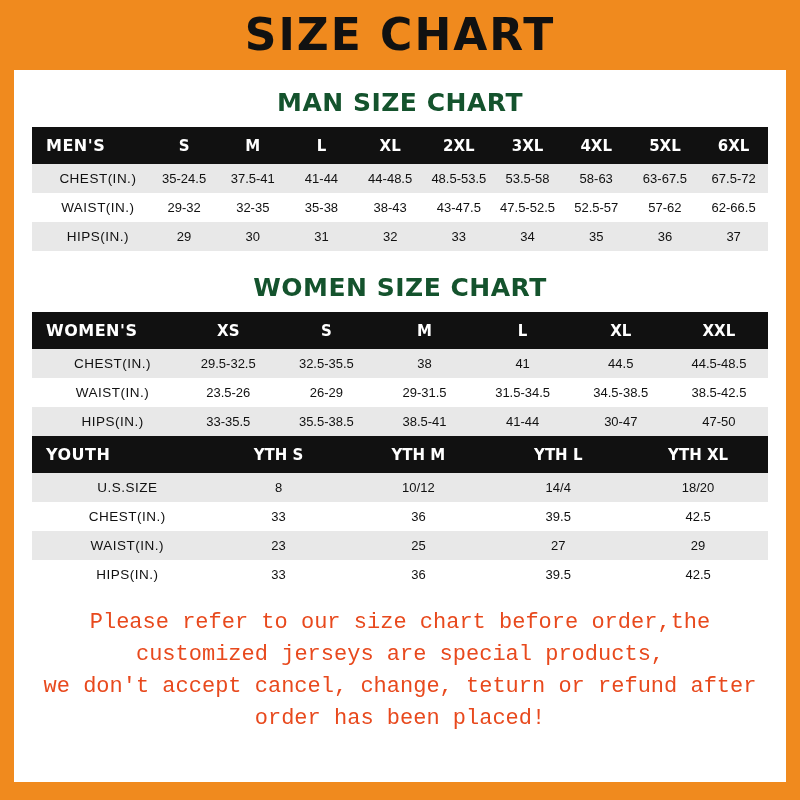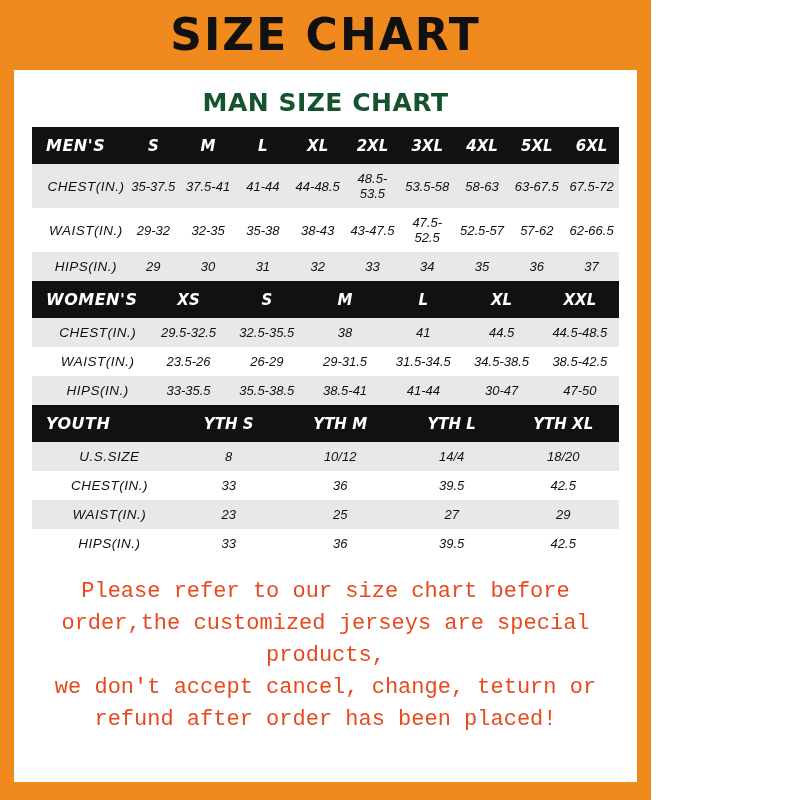--- a/index.html
+++ b/index.html
@@ -7,21 +7,21 @@
     padding: 0;
   }
   body {
     width: 800px;
     height: 800px;
     background: #ffffff;
     font-family: "Liberation Sans", sans-serif;
     overflow: hidden;
   }
   .page {
-    width: 651px;
+    width: 800px;
     height: 800px;
     position: relative;
     background: #ffffff;
     box-sizing: border-box;
     border-left: 14px solid #f08a1e;
     border-right: 14px solid #f08a1e;
   }
   .header-band {
     background: #f08a1e;
     height: 70px;
@@ -50,21 +50,20 @@
     letter-spacing: 0.5px;
   }
   .sec-man .section-title { margin: 18px 0 10px; }
   .sec-women .section-title { margin: 22px 0 10px; }
   .sec-youth .section-title { margin: 22px 0 10px; }
 
   table.size-table {
     width: 100%;
     border-collapse: collapse;
     table-layout: fixed;
-    font-style: italic;
   }
   table.size-table thead th {
     background: #111111;
     color: #ffffff;
     font-family: "DejaVu Sans", sans-serif;
     font-weight: bold;
     font-size: 15px;
     padding: 9px 2px;
     text-align: center;
   }
@@ -157,21 +156,21 @@
             <th>2XL</th>
             <th>3XL</th>
             <th>4XL</th>
             <th>5XL</th>
             <th>6XL</th>
           </tr>
         </thead>
         <tbody>
           <tr class="band-light">
             <td class="rowhead">CHEST(IN.)</td>
-            <td>35-37.5</td>
+            <td>35-24.5</td>
             <td>37.5-41</td>
             <td>41-44</td>
             <td>44-48.5</td>
             <td>48.5-53.5</td>
             <td>53.5-58</td>
             <td>58-63</td>
             <td>63-67.5</td>
             <td>67.5-72</td>
           </tr>
           <tr class="band-white">
@@ -196,20 +195,21 @@
             <td>34</td>
             <td>35</td>
             <td>36</td>
             <td>37</td>
           </tr>
         </tbody>
       </table>
     </div>
 
     <div class="sec-women">
+      <div class="section-title">WOMEN SIZE CHART</div>
       <table class="size-table tbl-women">
         <colgroup>
           <col class="c0">
             <col>
             <col>
             <col>
             <col>
             <col>
             <col>
         </colgroup>

